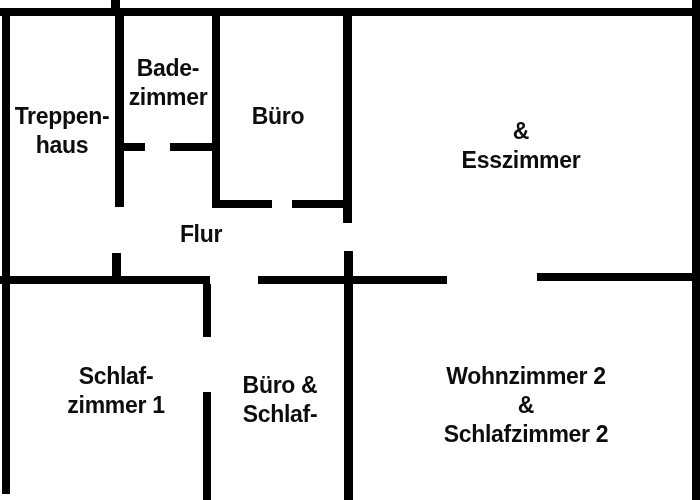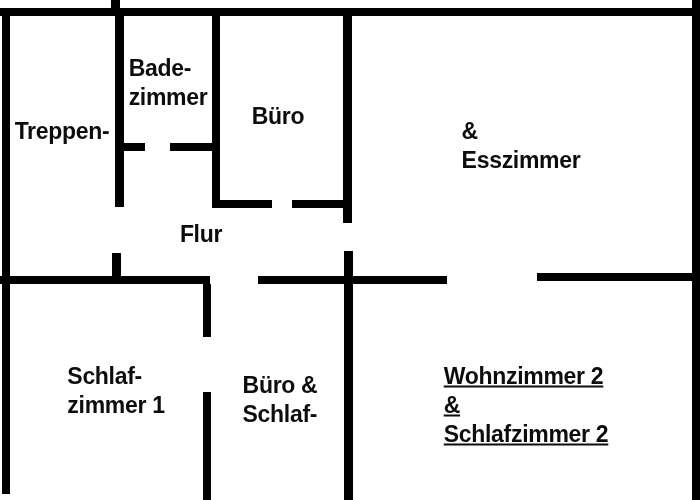--- a/index.html
+++ b/index.html
@@ -15,21 +15,21 @@
     overflow: hidden;
     font-family: "Liberation Sans", sans-serif;
   }
   .wall {
     position: absolute;
     background: var(--wall, #000000);
   }
   .room-label {
     position: absolute;
     transform: translate(-50%, -50%);
-    text-align: left;
+    text-align: center;
     white-space: nowrap;
     color: var(--ink, #0d0d0d);
     font-weight: bold;
     font-size: 23px;
     line-height: 29px;
     letter-spacing: -0.3px;
   }
 </style>
 </head>
 <body>
@@ -48,20 +48,21 @@
     <div class="wall" style="left: 170px; top: 143px; width: 46px; height: 8px;"></div>
     <div class="wall" style="left: 212px; top: 200px; width: 60px; height: 8px;"></div>
     <div class="wall" style="left: 292px; top: 200px; width: 55px; height: 8px;"></div>
     <div class="wall" style="left: 0px; top: 276px; width: 210px; height: 8px;"></div>
     <div class="wall" style="left: 258px; top: 276px; width: 189px; height: 8px;"></div>
     <div class="wall" style="left: 537px; top: 273px; width: 163px; height: 8px;"></div>
     <div class="wall" style="left: 203px; top: 284px; width: 8px; height: 53px;"></div>
     <div class="wall" style="left: 203px; top: 392px; width: 8px; height: 108px;"></div>
     <div class="room-label" style="left: 62px; top: 131px;">
       <div>Treppen-</div>
+      <div>haus</div>
     </div>
     <div class="room-label" style="left: 168px; top: 83px;">
       <div>Bade-</div>
       <div>zimmer</div>
     </div>
     <div class="room-label" style="left: 278px; top: 116px;">
       <div>Büro</div>
     </div>
     <div class="room-label" style="left: 521px; top: 146px;">
       <div>&amp;</div>
@@ -71,18 +72,18 @@
       <div>Flur</div>
     </div>
     <div class="room-label" style="left: 116px; top: 391px;">
       <div>Schlaf-</div>
       <div>zimmer 1</div>
     </div>
     <div class="room-label" style="left: 280px; top: 400px;">
       <div>Büro &amp;</div>
       <div>Schlaf-</div>
     </div>
-    <div class="room-label" style="left: 526px; top: 405px; text-decoration: underline;">
+    <div class="room-label" style="left: 526px; top: 405px;">
       <div>Wohnzimmer 2</div>
       <div>&amp;</div>
       <div>Schlafzimmer 2</div>
     </div>
   </div>
 
 </body></html>

